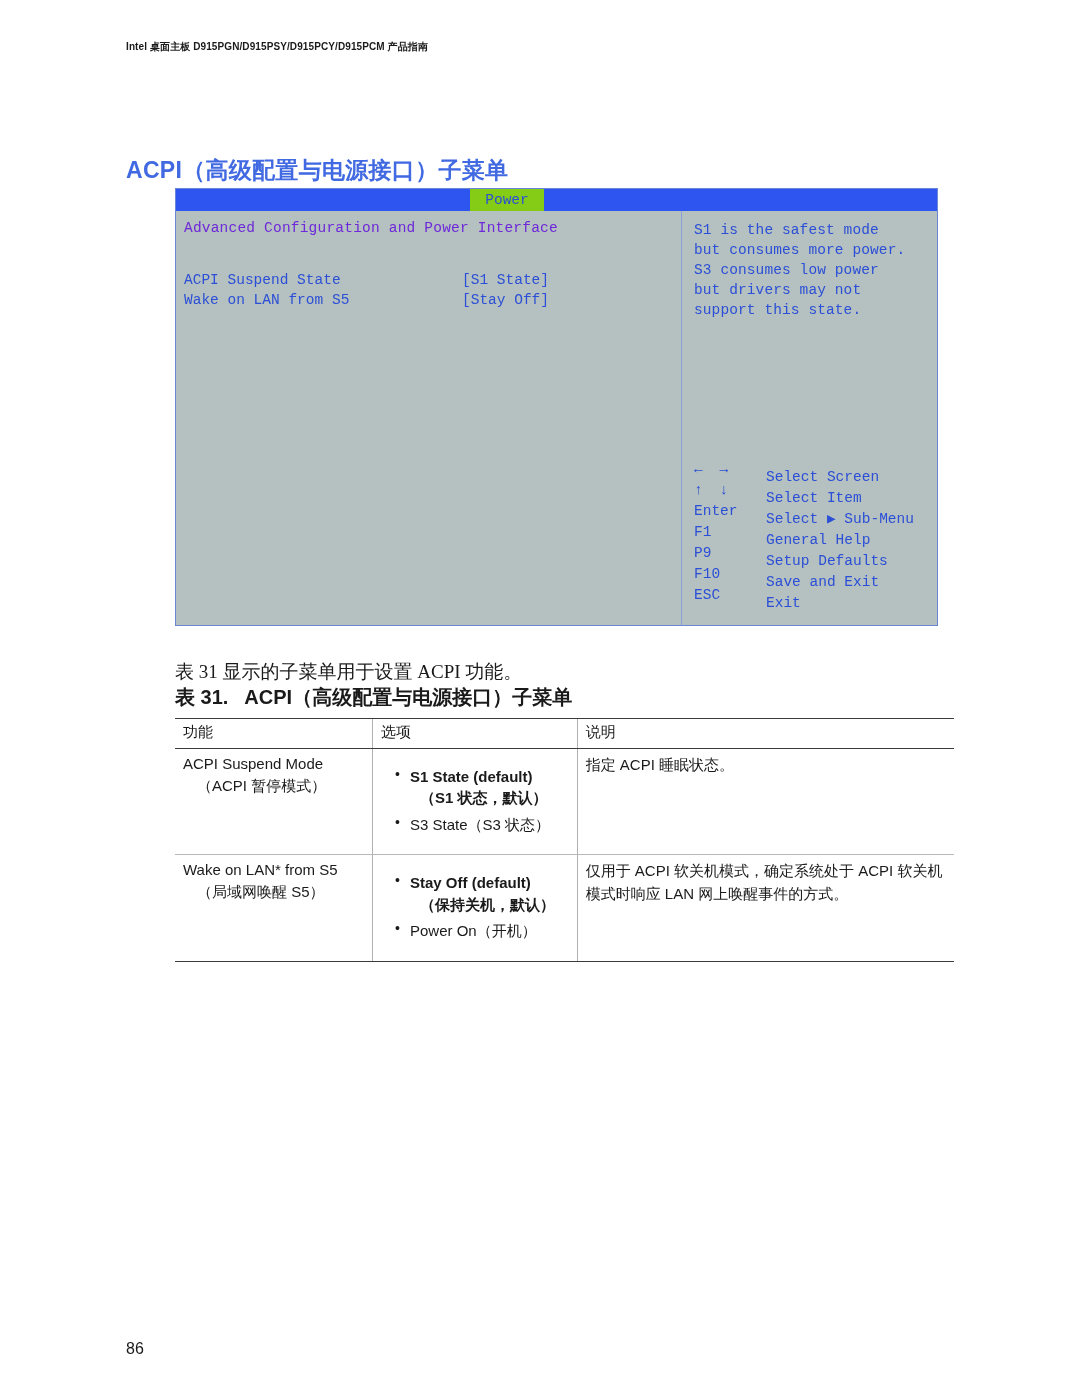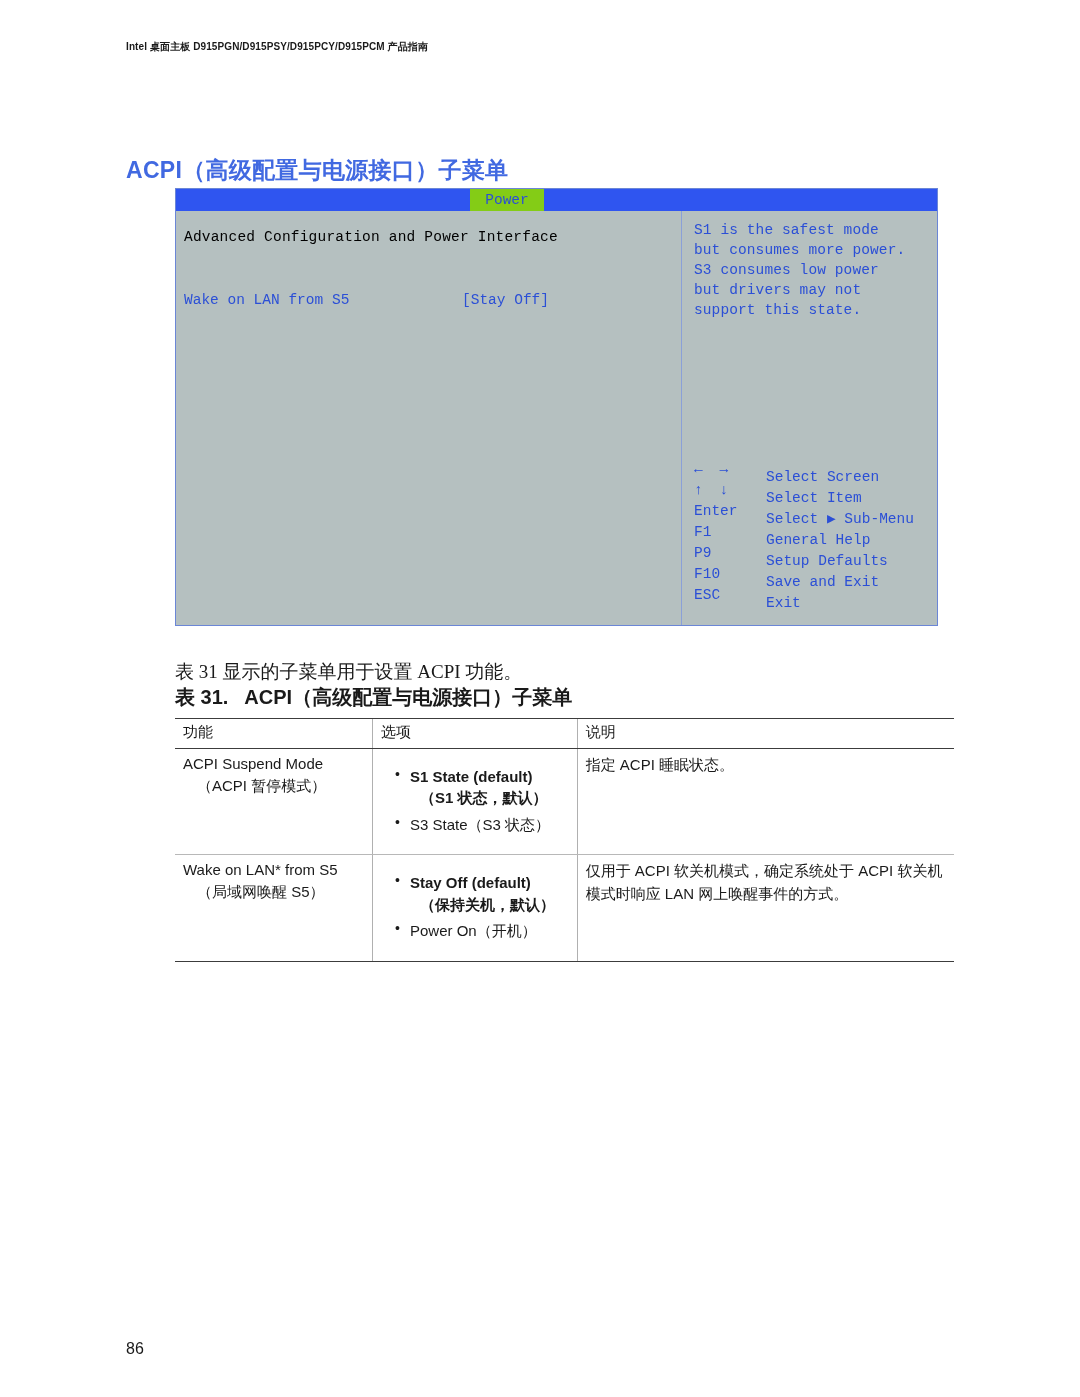--- a/index.html
+++ b/index.html
@@ -90,22 +90,22 @@
   .bios-left {
     position: absolute;
     left: 0;
     top: 22px;
     width: 505px;
     height: 415px;
   }
   .bios-heading {
     position: absolute;
     left: 8px;
-    top: 18px;
-    color: #000000;
+    top: 9px;
+    color: #6d28d9;
     white-space: nowrap;
     letter-spacing: .2px;
   }
   .bios-row {
     position: absolute;
     left: 8px;
     width: 490px;
     height: 19px;
     line-height: 19px;
     white-space: nowrap;
@@ -265,20 +265,24 @@
 <div class="bios">
 
   <div class="bios-tabbar"></div>
   <div class="bios-tab-active">Power</div>
 
   <div class="bios-split"></div>
 
   <div class="bios-left">
     <div class="bios-heading">Advanced Configuration and Power Interface</div>
 
+    <div class="bios-row row-1">
+      <span class="lbl">ACPI Suspend State</span>
+      <span class="val">[S1 State]</span>
+    </div>
 
     <div class="bios-row row-2">
       <span class="lbl">Wake on LAN from S5</span>
       <span class="val">[Stay Off]</span>
     </div>
   </div>
 
   <div class="bios-right">
     <div class="help-line" style="top:9px">S1 is the safest mode</div>
     <div class="help-line" style="top:29px">but consumes more power.</div>

